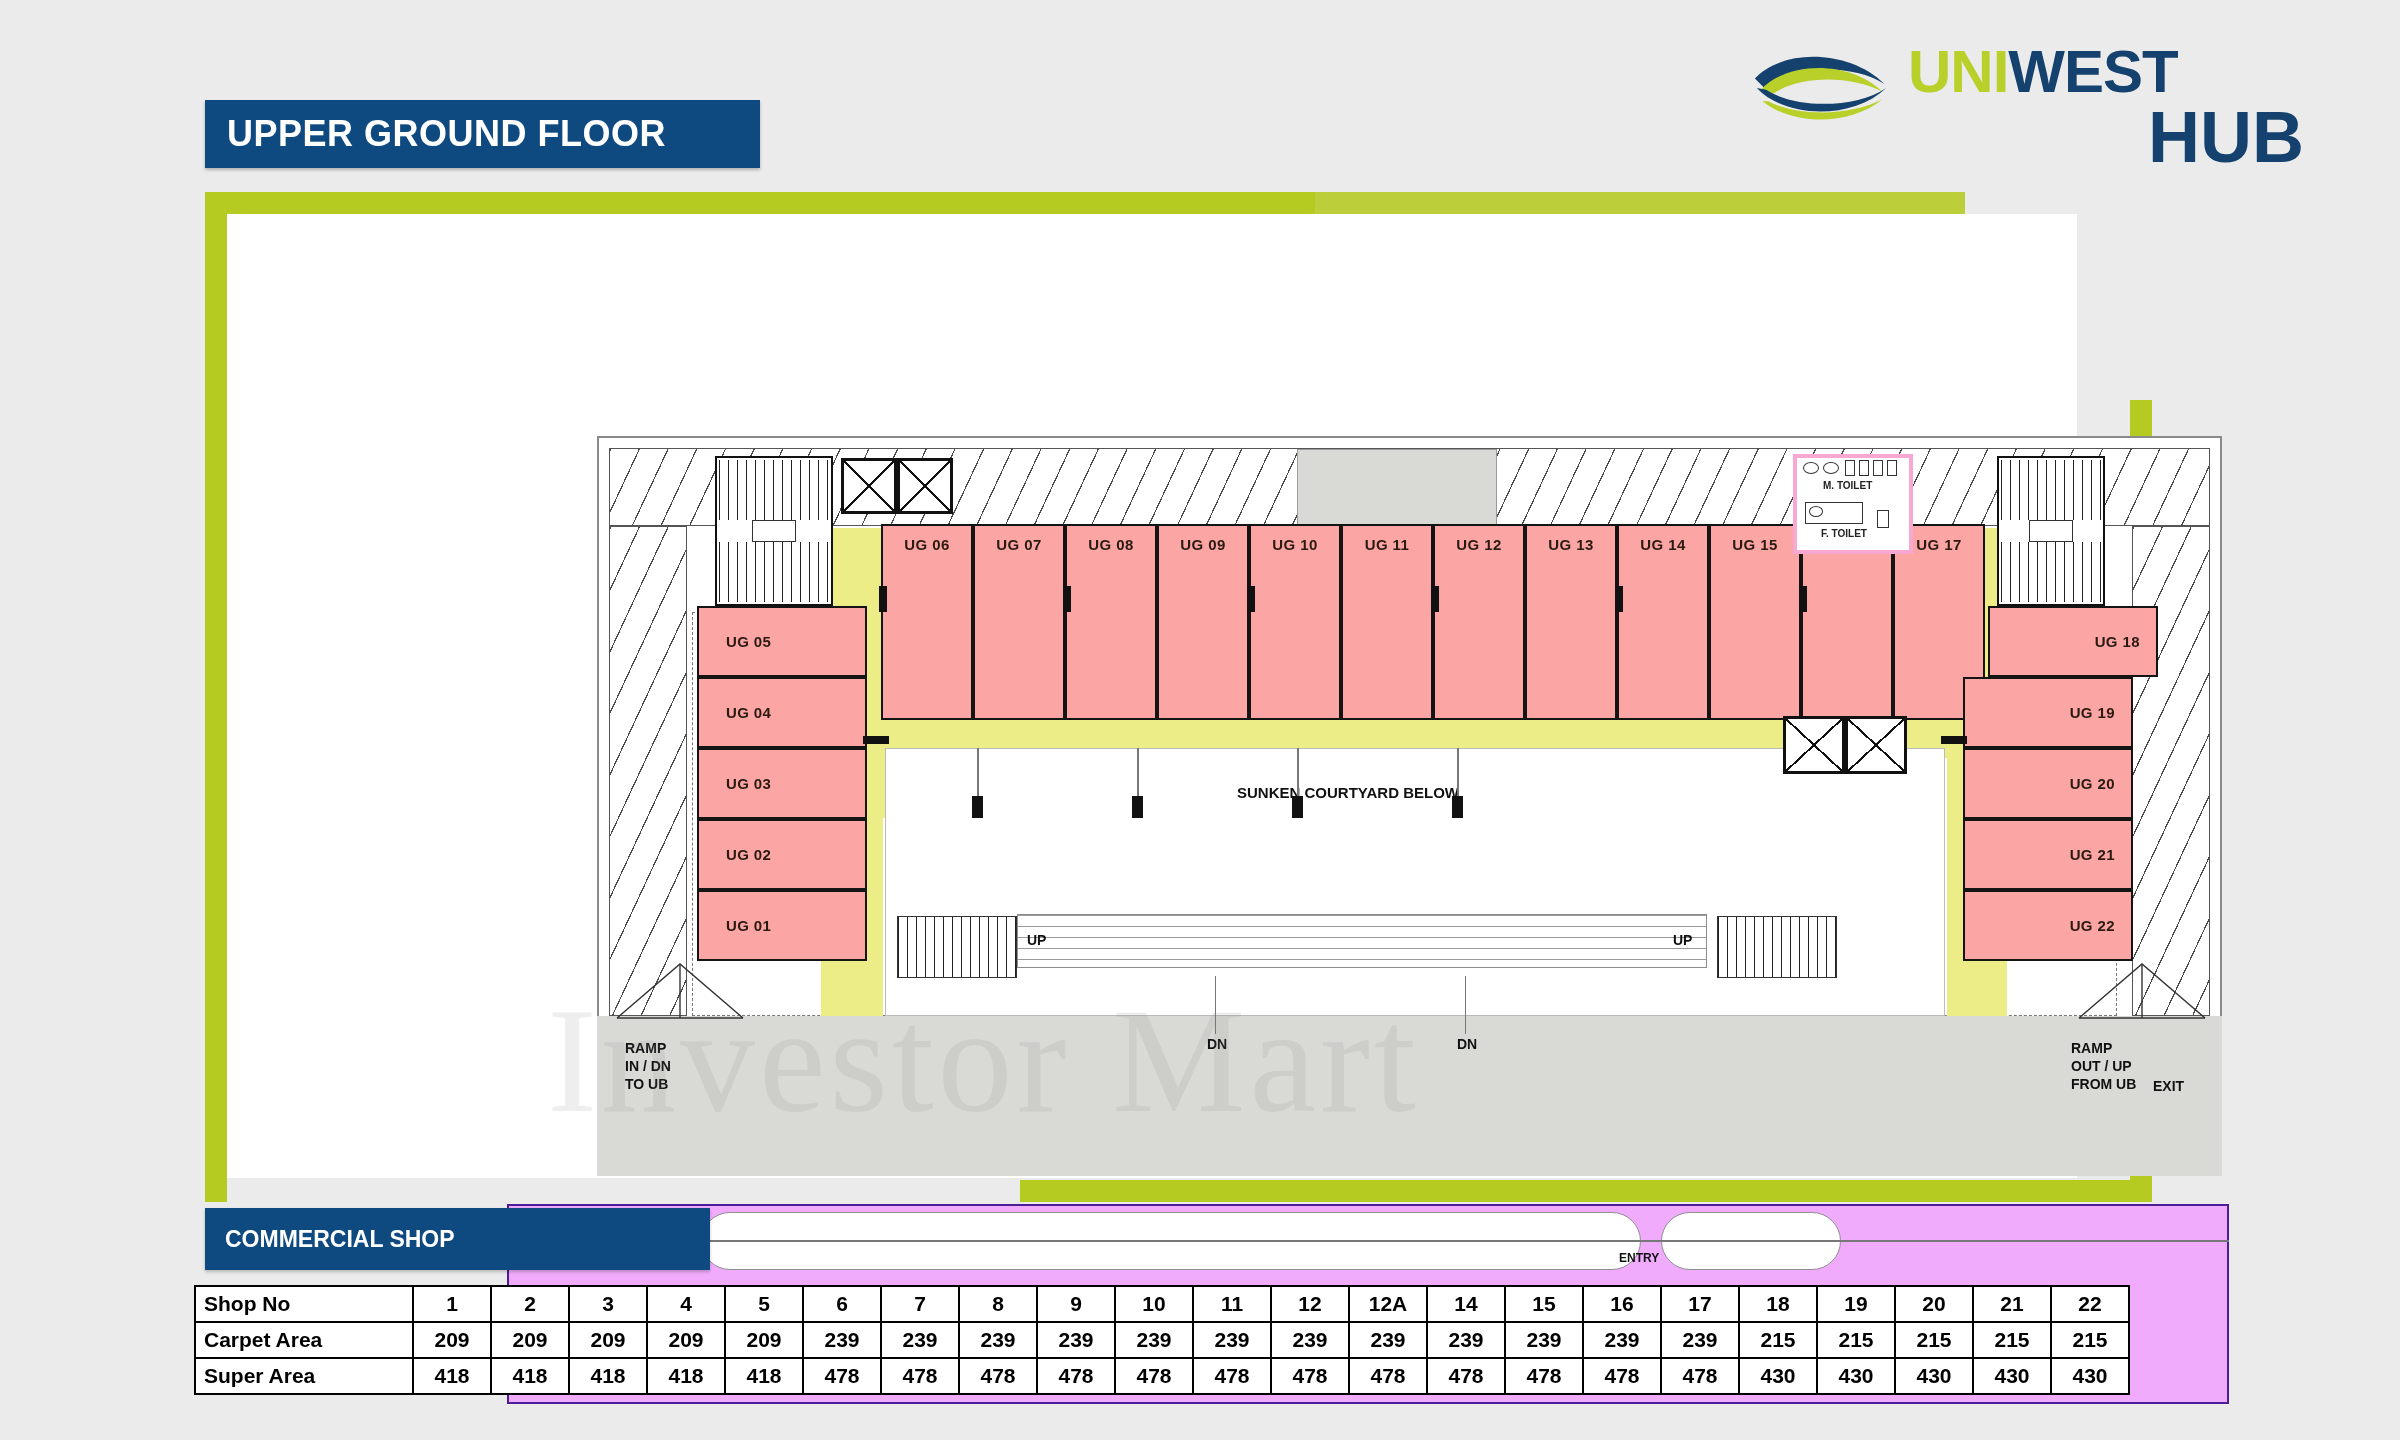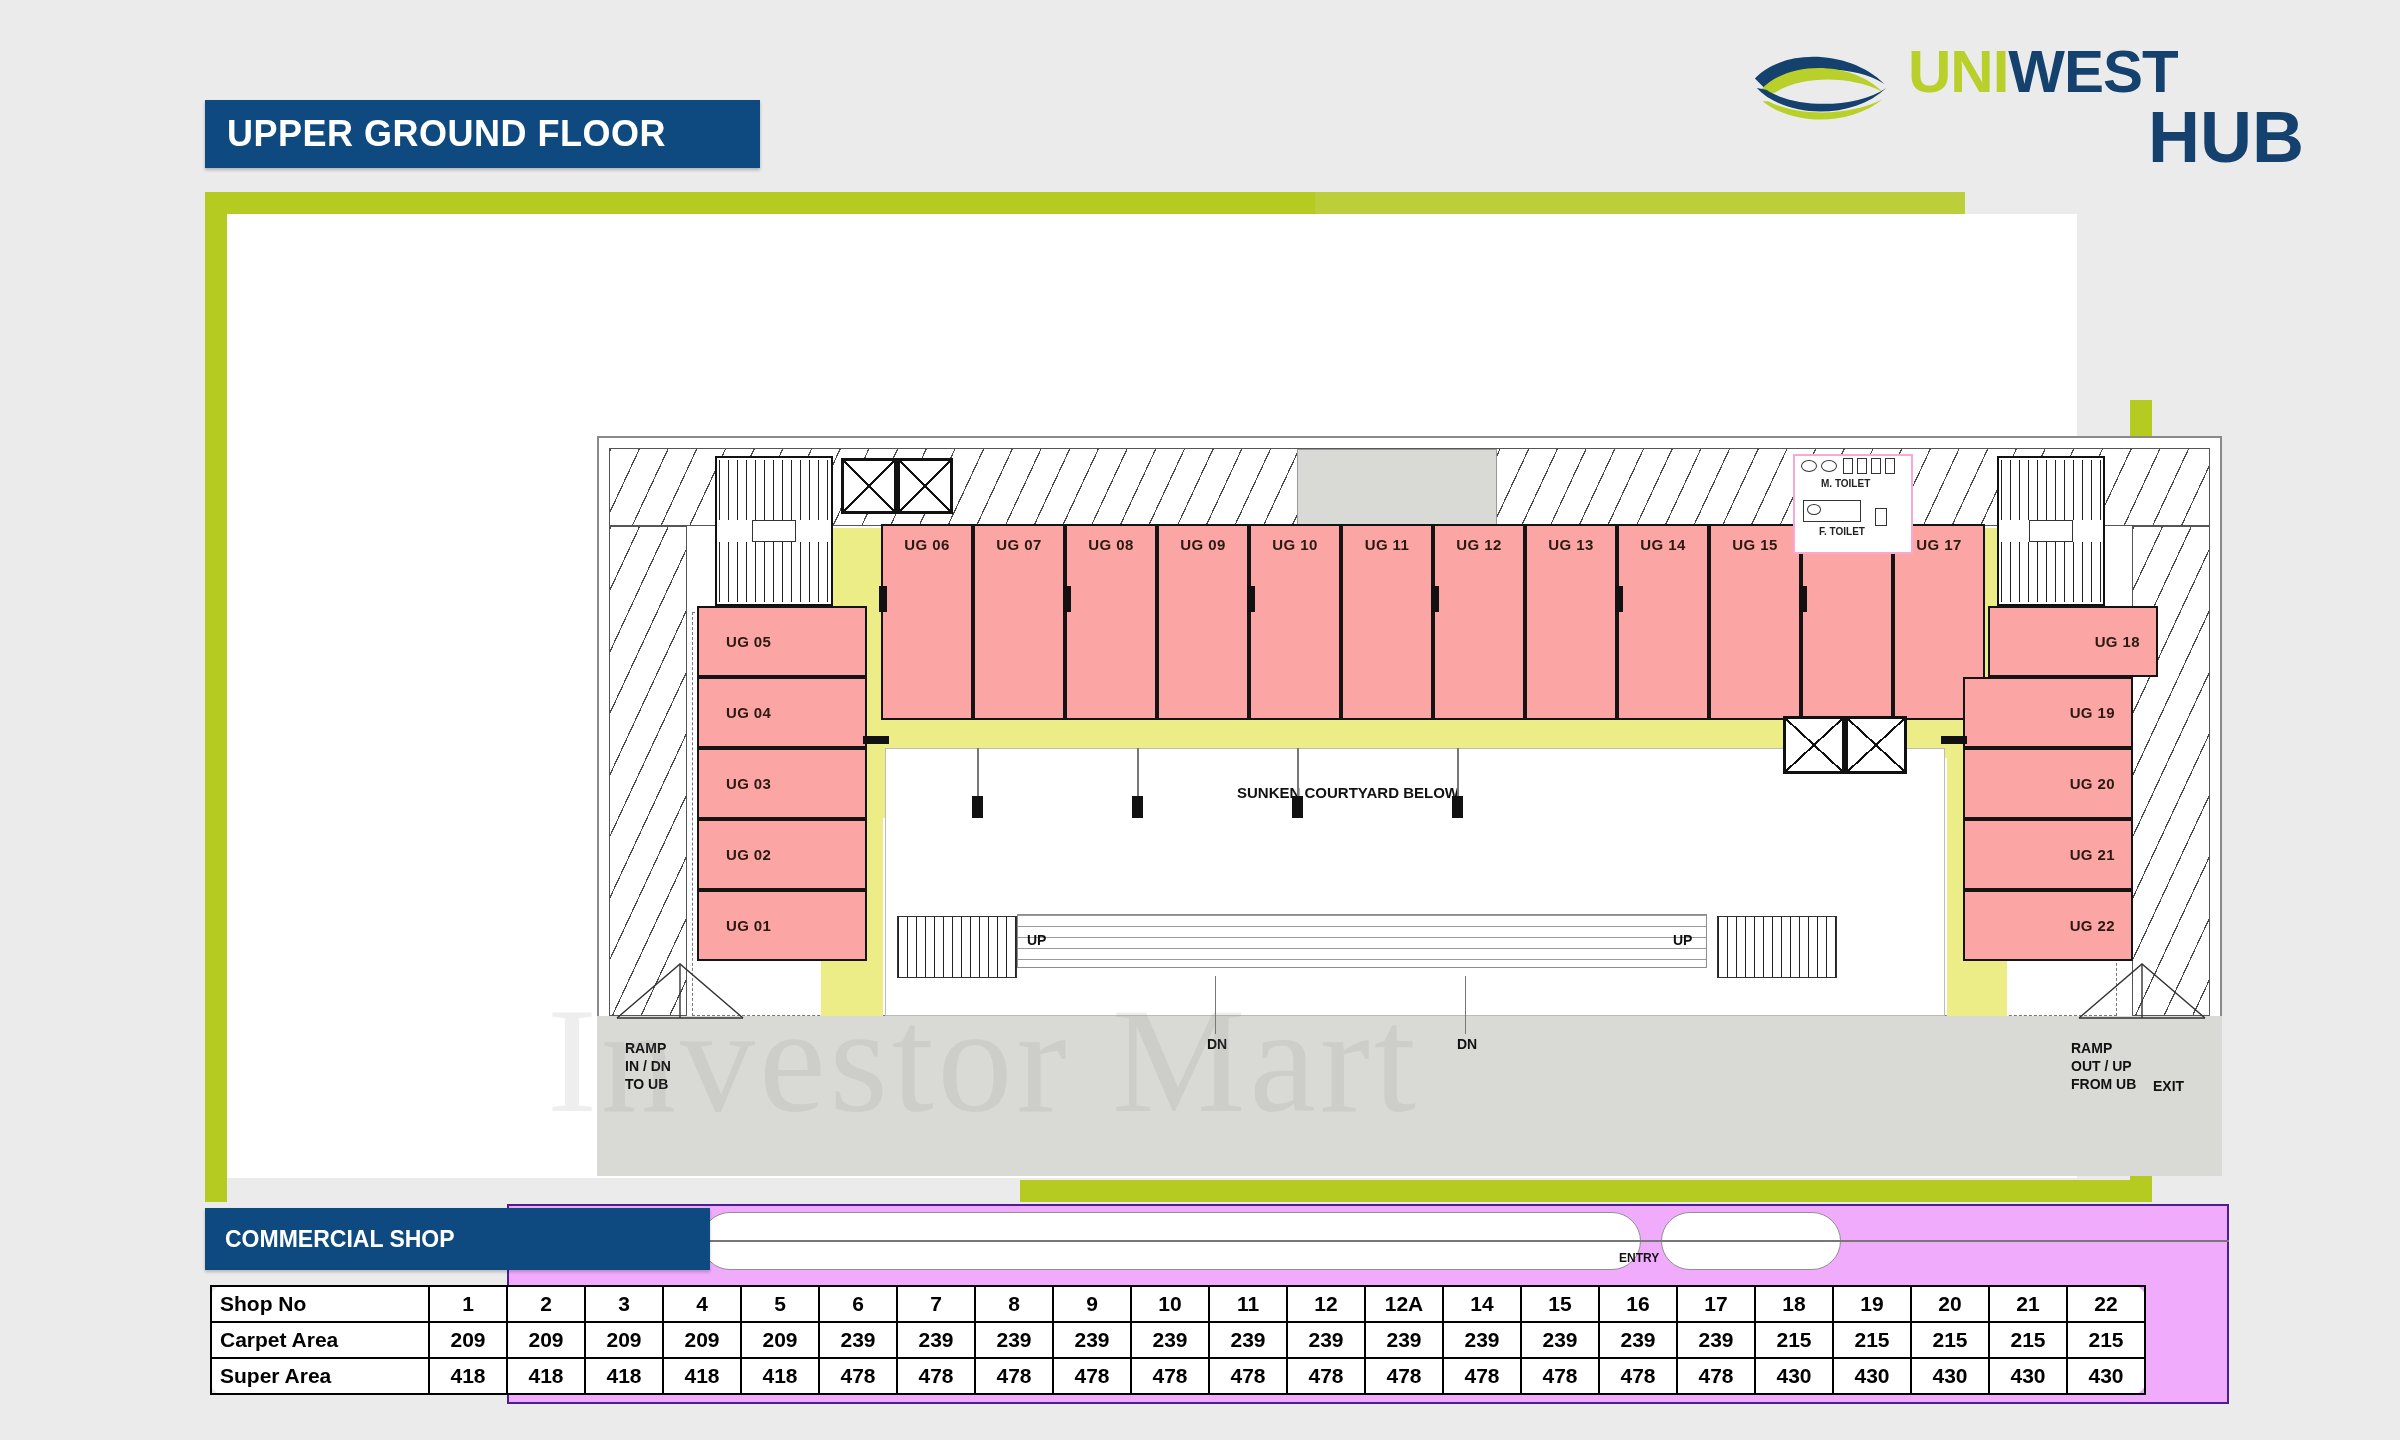--- a/index.html
+++ b/index.html
@@ -141,21 +141,21 @@
   .liftbox { position: absolute; background:#fff; border: 3px solid #111; }
   .liftbox::before, .liftbox::after {
     content: ""; position: absolute; left: 0; top: 0; width: 100%; height: 100%;
     background: linear-gradient(to top right, transparent calc(50% - 1px), #111 calc(50% - 1px), #111 calc(50% + 1px), transparent calc(50% + 1px));
   }
   .liftbox::after {
     background: linear-gradient(to bottom right, transparent calc(50% - 1px), #111 calc(50% - 1px), #111 calc(50% + 1px), transparent calc(50% + 1px));
   }
 
   
-  .toilet-block { position: absolute; background: #fff; border: 2px solid #f9a8d4; }
+  .toilet-block { position: absolute; background: #fff; border: 4px solid #f9a8d4; }
   .toilet-lbl { position: absolute; font-size: 10px; font-weight: bold; color: #222; white-space: nowrap; }
   .fixture { position: absolute; border: 1.2px solid #333; border-radius: 50%; background: #fff; }
   .fixture-sq { position: absolute; border: 1.2px solid #333; background: #fff; }
 
   .plan-txt {
     position: absolute; font-size: 14px; font-weight: bold; color: #111;
     line-height: 17px; white-space: nowrap;
   }
   .plan-txt.sm { font-size: 12px; }
   .floor-stamp {
@@ -170,22 +170,22 @@
   .cs-banner {
     position: absolute; left: 205px; top: 1208px;
     width: 505px; height: 62px;
     background: #0e4a80; display: flex; align-items: center; padding-left: 20px;
     box-shadow: 0 2px 3px rgba(0,0,0,.22);
   }
   .cs-banner span { color: #fff; font-size: 23px; font-weight: bold; }
 
   
   .tbl {
-    position: absolute; left: 210px; top: 1285px;
-    border-collapse: collapse; background: #fff; border-radius: 15px;
+    position: absolute; left: 194px; top: 1285px;
+    border-collapse: collapse; background: #fff;
   }
   .tbl td, .tbl th {
     border: 2px solid #000;
     font-size: 21px; font-weight: bold; color: #000;
     text-align: center; height: 36px;
     font-family: "Liberation Sans", sans-serif;
   }
   .tbl .rowhead {
     text-align: left; padding-left: 8px; width: 218px;
   }

